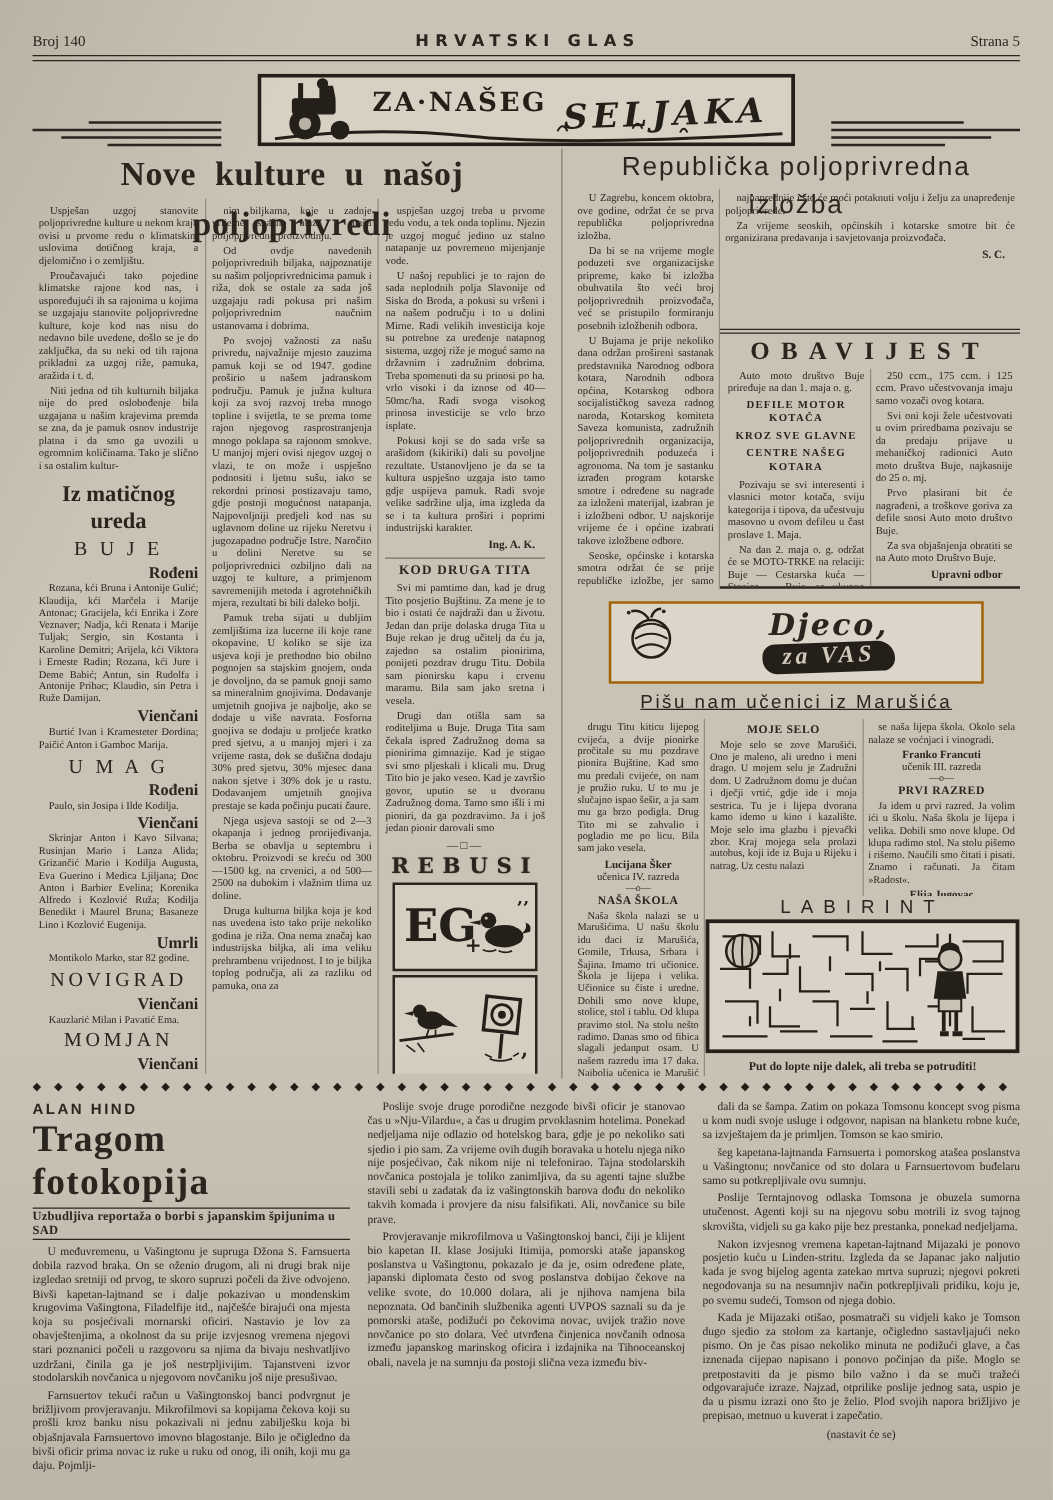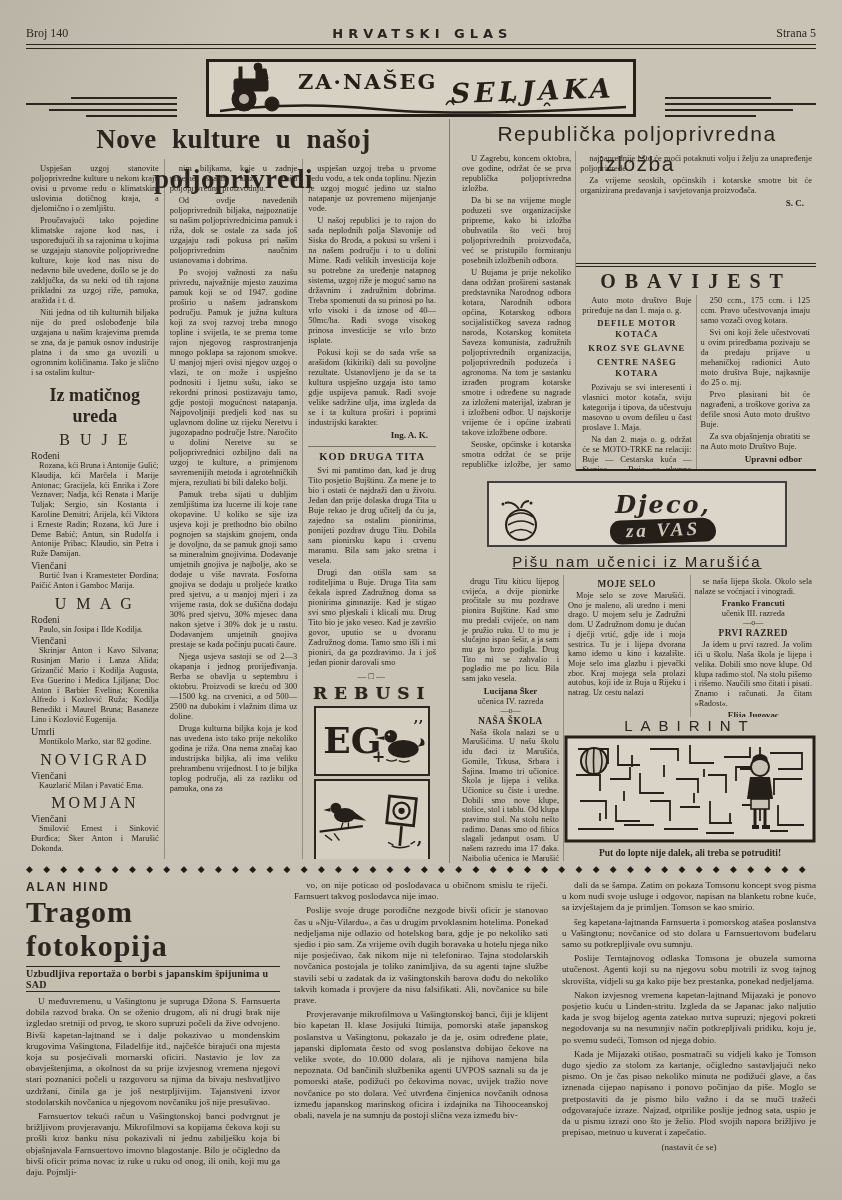--- a/index.html
+++ b/index.html
@@ -42,21 +42,21 @@
   .cols3 { display:flex; height:700px; }
   .cols3 .col { flex:1; overflow:hidden; padding:4px 5px 0 5px; }
   .cols3 .col + .col { border-left:1px solid rgba(40,36,28,.35); }
 
   p.body { font-size:8.5px; line-height:10px; text-align:justify; text-indent:9px; margin-bottom:2px; }
   .sig-right { text-align:right; font-weight:bold; font-size:9px; margin:3px 8px 4px 0; }
 
   
   .matica-title { font-size:18px; font-weight:bold; text-align:center; margin:8px 0 2px; }
   .place { text-align:center; font-size:16px; letter-spacing:3px; margin-top:4px; }
-  .grp { text-align:left; font-weight:normal; font-size:10px; margin-top:1px; }
+  .grp { text-align:right; font-weight:bold; font-size:13px; margin-top:1px; }
   p.rec { font-size:8.3px; line-height:9.8px; text-align:justify; text-indent:8px; }
 
   
   .tito-box { margin-top:6px; border-top:1px solid rgba(40,36,28,.5); padding-top:4px; }
   .tito-title { text-align:center; font-weight:bold; font-size:10.5px; letter-spacing:1px; margin-bottom:3px; }
   .sq-divider { text-align:center; font-size:9px; letter-spacing:2px; margin:4px 0 2px; }
   .rebusi-title { text-align:center; font-family:"DejaVu Serif",serif; font-weight:bold; font-size:17px; letter-spacing:7px; color:#2a261f; text-shadow:0 0 1px #6b6354; margin-bottom:3px; }
   .rebus-box { border:2px solid #2a261f; margin:3px 6px; background:rgba(235,230,218,.35); }
 
   
@@ -71,21 +71,21 @@
   
   .obavijest { flex:1; border-top:4px double #2a261f; border-bottom:2px solid #2a261f; padding:2px 2px 0; overflow:hidden; }
   .ob-title { text-align:center; font-weight:bold; font-size:20px; letter-spacing:9px; font-family:"Liberation Serif",serif; margin:1px 0 2px; }
   .ob-cols { display:flex; }
   .ob-cols .c { flex:1; padding:0 4px; }
   .ob-cols .c + .c { border-left:1px solid rgba(40,36,28,.35); }
   .ob-center { text-align:center; font-weight:bold; font-size:8.6px; letter-spacing:1px; margin:3px 0; line-height:11px; }
 
   
   .djeco-wrap { height:78px; display:flex; align-items:center; justify-content:center; margin-top:4px; }
-  .djeco { width:300px; height:66px; border:2px solid #404040; background:rgba(238,233,221,.5); display:flex; align-items:flex-end; padding:2px 8px; gap:8px; }
+  .djeco { width:300px; height:66px; border:2px solid #a16207; background:rgba(238,233,221,.5); display:flex; align-items:flex-start; padding:2px 8px; gap:8px; }
   .djeco-text { flex:1; text-align:center; }
   .djeco-l1 { font-style:italic; font-weight:bold; font-size:24px; font-family:"DejaVu Serif",serif; letter-spacing:2px; }
   .djeco-l2 { display:inline-block; background:#241f18; color:#cfc9bb; font-style:italic; font-weight:bold; font-size:19px; padding:0 16px 2px; border-radius:10px 14px 10px 12px; transform:rotate(-2deg); letter-spacing:3px; }
   .pisu-title { text-align:center; font-family:"Liberation Sans",sans-serif; font-size:15px; letter-spacing:2px; height:22px;text-decoration:underline; }
 
   
   .letters-row { display:flex; height:286px; }
   .letters-row .colA { width:33%; padding:2px 4px; border-right:1px solid rgba(40,36,28,.35); overflow:hidden; }
   .letters-right { flex:1; display:flex; flex-direction:column; }
   .letters-cols { display:flex; height:142px; overflow:hidden; }
@@ -386,21 +386,20 @@
 
   <section class="bottom">
     <div class="bcol">
       <div class="kicker">ALAN HIND</div>
       <h3 class="foto">Tragom fotokopija</h3>
       <div class="foto-sub">Uzbudljiva reportaža o borbi s japanskim špijunima u SAD</div>
       <p class="bbody">U međuvremenu, u Vašingtonu je supruga Džona S. Farnsuerta dobila razvod braka. On se oženio drugom, ali ni drugi brak nije izgledao sretniji od prvog, te skoro supruzi počeli da žive odvojeno. Bivši kapetan-lajtnand se i dalje pokazivao u mondenskim krugovima Vašingtona, Filadelfije itd., najčešće birajući ona mjesta koja su posjećivali mornarski oficiri. Nastavio je lov za obavještenjima, a okolnost da su prije izvjesnog vremena njegovi stari poznanici počeli u razgovoru sa njima da bivaju neshvatljivo uzdržani, činila ga je još nestrpljivijim. Tajanstveni izvor stodolarskih novčanica u njegovom novčaniku još nije presušivao.</p>
       <p class="bbody">Farnsuertov tekući račun u Vašingtonskoj banci podvrgnut je brižljivom provjeravanju. Mikrofilmovi sa kopijama čekova koji su prošli kroz banku nisu pokazivali ni jednu zabilješku koja bi objašnjavala Farnsuertovo imovno blagostanje. Bilo je očigledno da bivši oficir prima novac iz ruke u ruku od onog, ili onih, koji mu ga daju. Pojmlji-</p>
     </div>
     <div class="bcol">
-      <p class="bbody">vo, on nije poticao od poslodavaca u običnom smislu te riječi. Farnsuert takvog poslodavca nije imao.</p>
       <p class="bbody">Poslije svoje druge porodične nezgode bivši oficir je stanovao čas u »Nju-Vilardu«, a čas u drugim prvoklasnim hotelima. Ponekad nedjeljama nije odlazio od hotelskog bara, gdje je po nekoliko sati sjedio i pio sam. Za vrijeme ovih dugih boravaka u hotelu njega niko nije posjećivao, čak nikom nije ni telefonirao. Tajna stodolarskih novčanica postojala je toliko zanimljiva, da su agenti tajne službe stavili sebi u zadatak da iz vašingtonskih barova dođu do nekoliko takvih komada i provjere da nisu falsifikati. Ali, novčanice su bile prave.</p>
       <p class="bbody">Provjeravanje mikrofilmova u Vašingtonskoj banci, čiji je klijent bio kapetan II. klase Josijuki Itimija, pomorski ataše japanskog poslanstva u Vašingtonu, pokazalo je da je, osim određene plate, japanski diplomata često od svog poslanstva dobijao čekove na velike svote, do 10.000 dolara, ali je njihova namjena bila nepoznata. Od bančinih službenika agenti UVPOS saznali su da je pomorski ataše, podižući po čekovima novac, uvijek tražio nove novčanice po sto dolara. Već utvrđena činjenica novčanih odnosa između japanskog marinskog oficira i izdajnika na Tihooceanskoj obali, navela je na sumnju da postoji slična veza između biv-</p>
     </div>
     <div class="bcol">
       <p class="bbody">dali da se šampa. Zatim on pokaza Tomsonu koncept svog pisma u kom nudi svoje usluge i odgovor, napisan na blanketu robne kuće, sa izvještajem da je primljen. Tomson se kao smirio.</p>
       <p class="bbody">šeg kapetana-lajtnanda Farnsuerta i pomorskog atašea poslanstva u Vašingtonu; novčanice od sto dolara u Farnsuertovom buđelaru samo su potkrepljivale ovu sumnju.</p>
       <p class="bbody">Poslije Terntajnovog odlaska Tomsona je obuzela sumorna utučenost. Agenti koji su na njegovu sobu motrili iz svog tajnog skrovišta, vidjeli su ga kako pije bez prestanka, ponekad nedjeljama.</p>
       <p class="bbody">Nakon izvjesnog vremena kapetan-lajtnand Mijazaki je ponovo posjetio kuću u Linden-stritu. Izgleda da se Japanac jako naljutio kada je svog bijelog agenta zatekao mrtva supruzi; njegovi pokreti negodovanja su na nesumnjiv način potkrepljivali pridiku, koju je, po svemu sudeći, Tomson od njega dobio.</p>
       <p class="bbody">Kada je Mijazaki otišao, posmatrači su vidjeli kako je Tomson dugo sjedio za stolom za kartanje, očigledno sastavljajući neko pismo. On je čas pisao nekoliko minuta ne podižući glave, a čas iznenada cijepao napisano i ponovo počinjao da piše. Moglo se pretpostaviti da je pismo bilo važno i da se muči tražeći odgovarajuće izraze. Najzad, otprilike poslije jednog sata, uspio je da u pismu izrazi ono što je želio. Plod svojih napora brižljivo je prepisao, metnuo u kuverat i zapečatio.</p>
       <div class="ending">(nastavit će se)</div>

